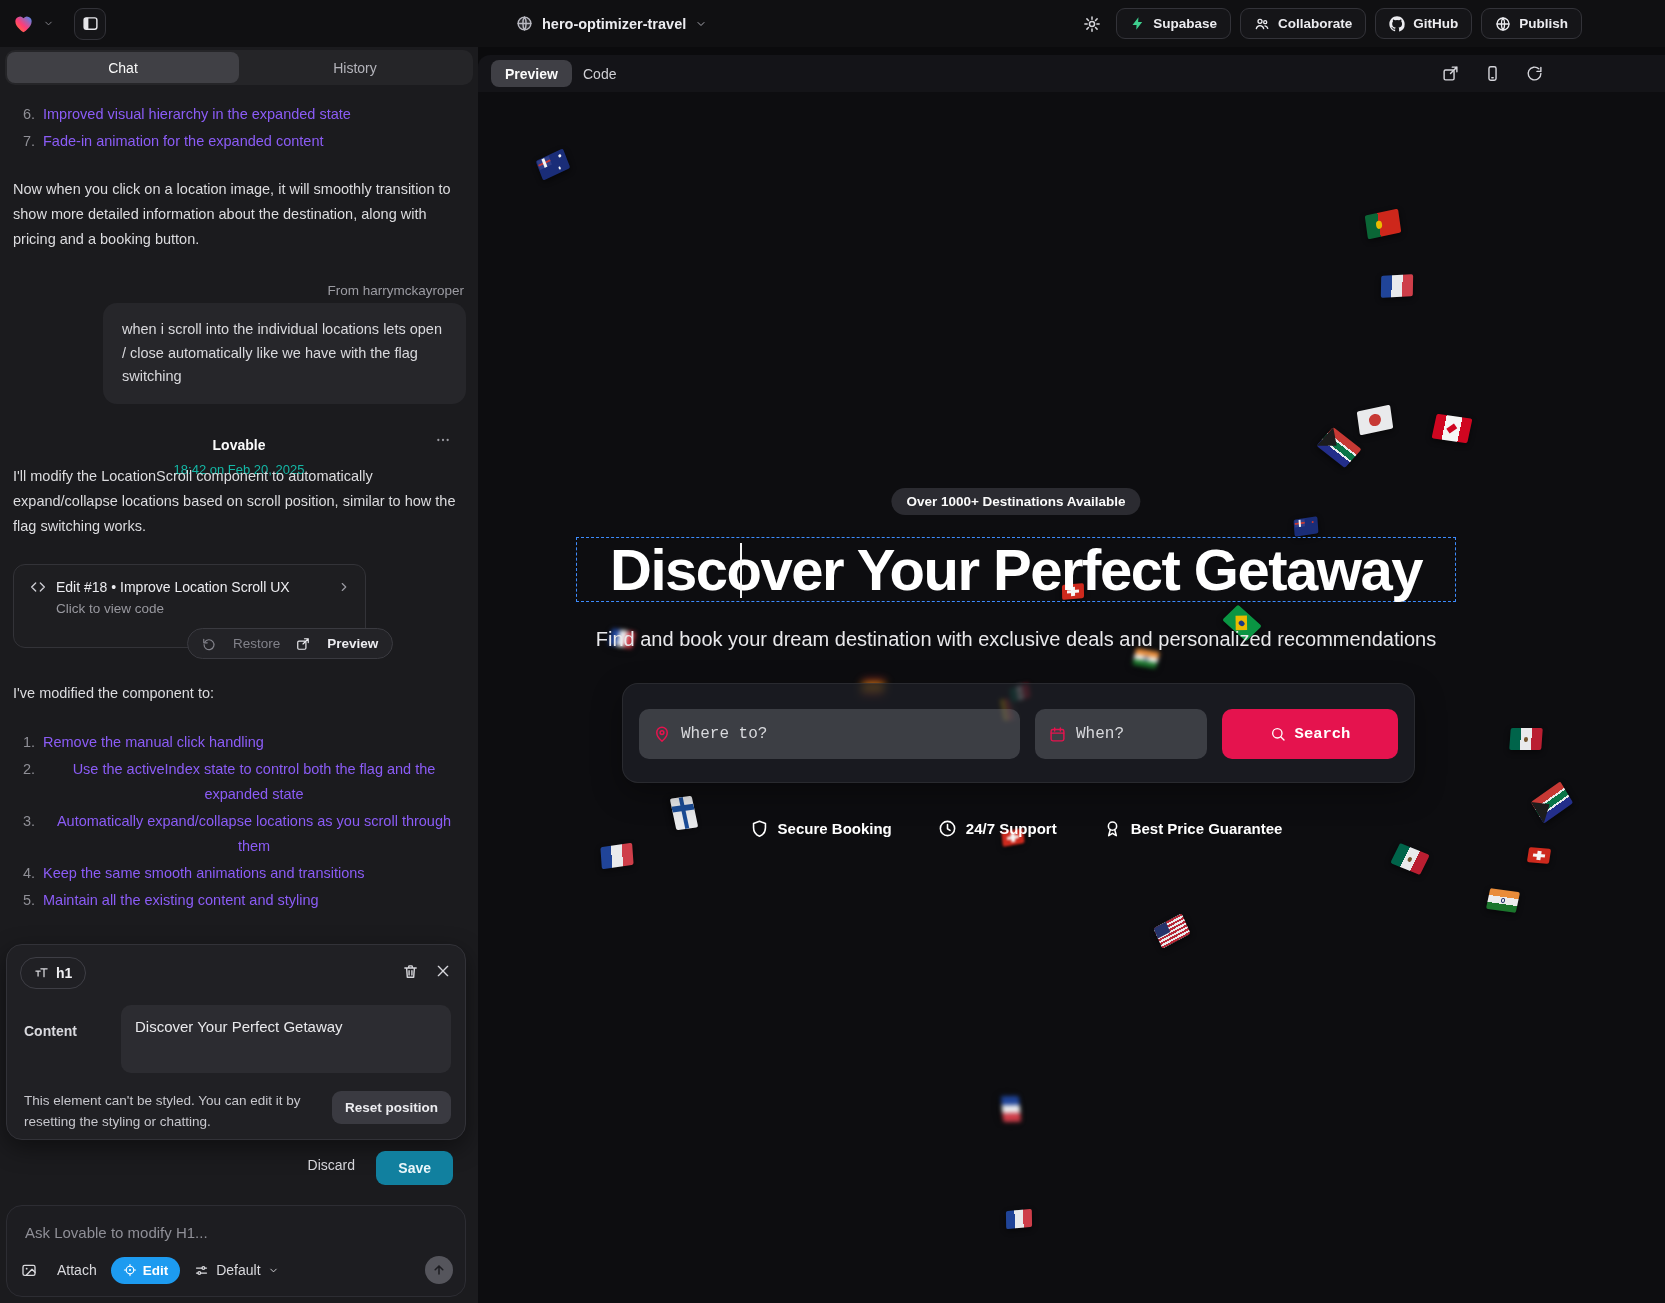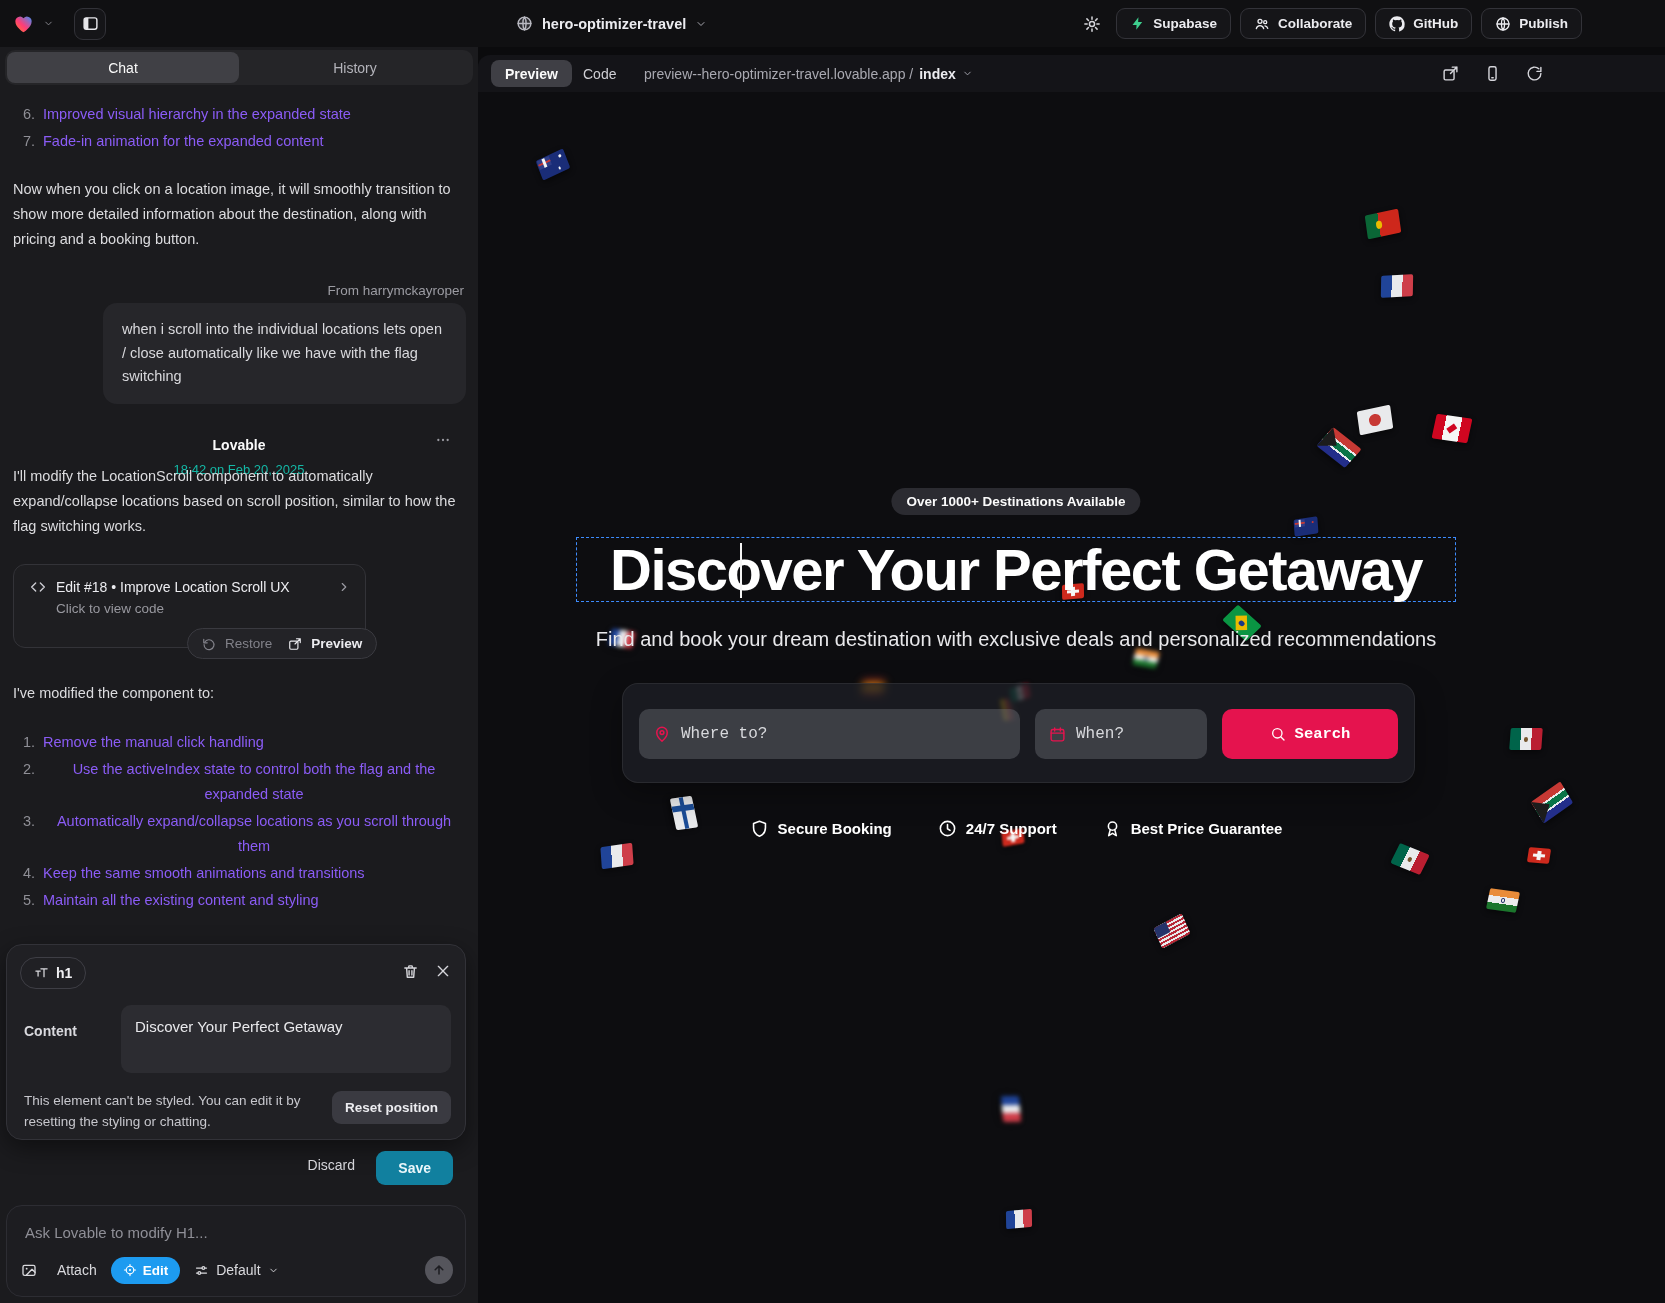--- a/index.html
+++ b/index.html
@@ -45,21 +45,21 @@
   .assist-time { font-size:13px; color:#14b8a6; }
   .assist-more { position:absolute; right:14px; top:4px; color:#9a9aa1; cursor:pointer; }
 
   .edit-card { position:absolute; left:13px; top:517px; width:353px; height:84px; border:1px solid #333338; border-radius:12px; background:#1e1e21; cursor:pointer; }
   .ec-row { display:flex; align-items:center; gap:10px; padding:14px 14px 0 16px; }
   .ec-code { color:#cfcfd5; }
   .ec-title { font-size:14px; color:#ececf0; font-weight:500; flex:1; white-space:nowrap; }
   .ec-chev { color:#9a9aa2; }
   .ec-sub { padding:6px 0 0 42px; font-size:13.5px; color:#98989f; }
   .rp-pill { position:absolute; left:187px; top:581px; height:31px; display:flex; align-items:center; gap:16px; padding:0 14px; background:#232327; border:1px solid #3a3a40; border-radius:999px; }
-  .rp-item { display:flex; align-items:center; gap:9px; font-size:13.5px; cursor:pointer; }
+  .rp-item { display:flex; align-items:center; gap:17px; font-size:13.5px; cursor:pointer; }
   .rp-restore { color:#82828a; }
   .rp-preview { color:#ececf0; font-weight:600; }
 
   
   .editor { position:absolute; left:6px; top:897px; width:460px; height:196px; background:#202024; border:1px solid #323238; border-radius:16px; box-shadow:0 8px 24px rgba(0,0,0,.45); }
   .tag-pill { position:absolute; left:13px; top:12px; height:32px; padding:0 13px; display:flex; align-items:center; gap:7px; border:1px solid #3e3e45; border-radius:999px; color:#f0f0f3; font-size:14px; font-weight:600; cursor:pointer; }
   .tag-pill .type-ic { color:#d9d9de; }
   .ed-trash { position:absolute; right:46px; top:18px; color:#d6d6db; cursor:pointer; }
   .ed-close { position:absolute; right:14px; top:18px; color:#d6d6db; cursor:pointer; }
   .ed-label { position:absolute; left:17px; top:78px; font-size:14px; font-weight:600; color:#d9d9de; }
@@ -347,27 +347,20 @@
             </svg>
         </span>
       </div>
     </section>
   </aside>
 
   <main class="pane">
     <div class="chrome">
       <div class="pv-tab">Preview</div>
       <div class="code-tab">Code</div>
-      <div class="url">
-        <span>preview--hero-optimizer-travel.lovable.app /</span>
-        <b>index</b>
-        <svg class="ic" width="11" height="11" viewBox="0 0 24 24">
-            <path d="M6 9l6 6 6-6"></path>
-          </svg>
-      </div>
       <div class="chrome-ics">
         <span class="icon-btn">
           <svg class="ic" width="17" height="17" viewBox="0 0 24 24">
               <rect x="3" y="7" width="14" height="14" rx="2"></rect>
               <path d="M12 12L21 3M14.5 3H21v6.5"></path>
             </svg>
         </span>
         <span class="icon-btn">
           <svg class="ic" width="17" height="17" viewBox="0 0 24 24">
               <rect x="7" y="2.5" width="10" height="19" rx="2.5"></rect>

